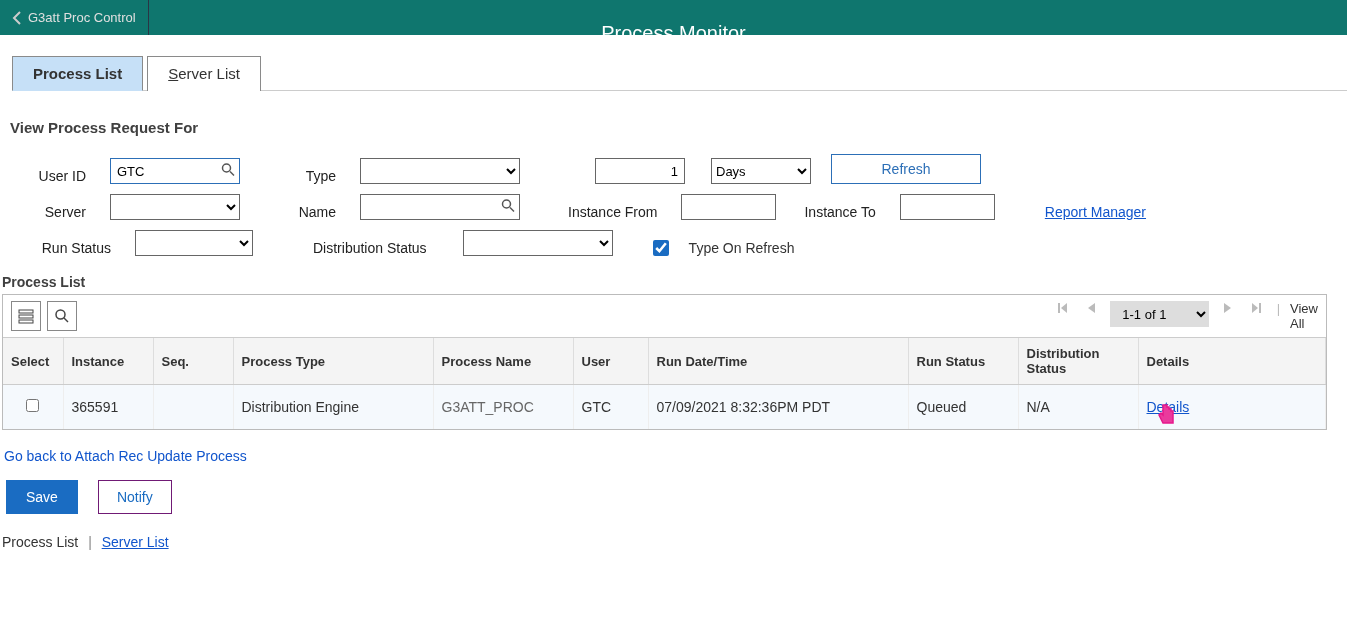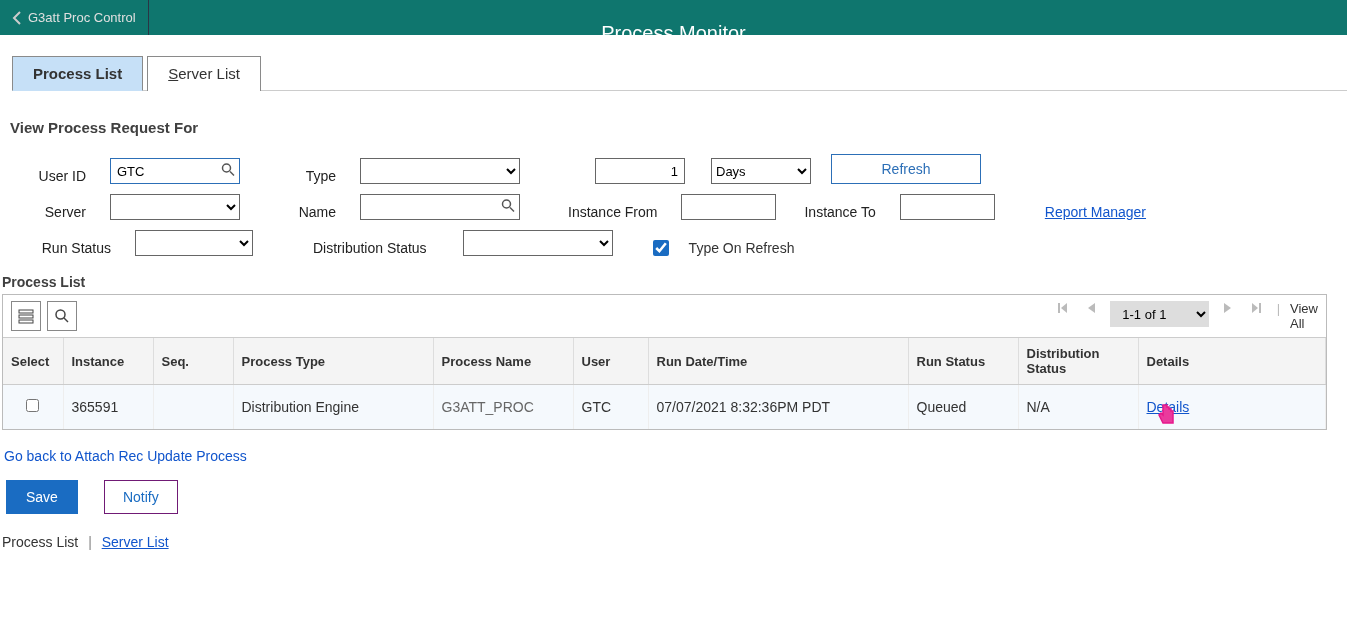--- a/index.html
+++ b/index.html
@@ -172,21 +172,21 @@
 table.grid td {
   padding: 14px 8px;
   font-size: 14px;
   background: #f5f9fd;
   border-right: 1px solid #eee;
 }
 table.grid td.select-cell { text-align: center; }
 
 
 .back-link { color: #1155cc; margin: 18px 0 10px 4px; display: inline-block; font-size: 14px; cursor: pointer; }
-.btn-row { display: flex; gap: 26px; margin: 6px 0 0 6px; }
+.btn-row { display: flex; gap: 20px; margin: 6px 0 0 6px; }
 .btn-primary { background: #1a6cc2; color: #fff; border: none; padding: 8px 20px; font-size: 14px; cursor: pointer; }
 .btn-secondary { background: #fff; color: #1a6cc2; border: 1px solid #701a75; padding: 8px 18px; font-size: 14px; cursor: pointer; }
 .bottom-tabs { margin: 20px 0 0 2px; font-size: 14px; }
 .bottom-tabs span.sep2 { color: #888; margin: 0 6px; }
 .bottom-tabs .cur { color: #333; }
 
 .cursor-hand {
   position: absolute;
   pointer-events: none;
 }
@@ -323,21 +323,21 @@
       </tr>
     </thead>
     <tbody>
       <tr>
         <td class="select-cell"><input type="checkbox" style=""></td>
         <td>365591</td>
         <td></td>
         <td>Distribution Engine</td>
         <td style="color:#666">G3ATT_PROC</td>
         <td>GTC</td>
-        <td>07/07/2021  8:32:36PM PDT</td>
+        <td>07/09/2021  8:32:36PM PDT</td>
         <td>Queued</td>
         <td>N/A</td>
         <td style="position:relative">
           <span class="link link-u">Details</span>
           <svg class="cursor-hand" style="left:18px;top:18px" width="20" height="24" viewBox="0 0 20 24">
             <path d="M6 2 L6 12 L4 10 L2 12 L6 20 L16 20 L16 8 L14 8 L14 6 L12 6 L12 4 L10 4 L10 2 Z" fill="#fff" stroke="#e6178c" stroke-width="1.5"></path>
             <path d="M6 2 L6 12 L4 10 L2 12 L6 20 L16 20 L16 8 L14 8 L14 6 L12 6 L12 4 L10 4 L10 2 Z" fill="#e6178c" opacity="0.85"></path>
           </svg>
         </td>
       </tr>

